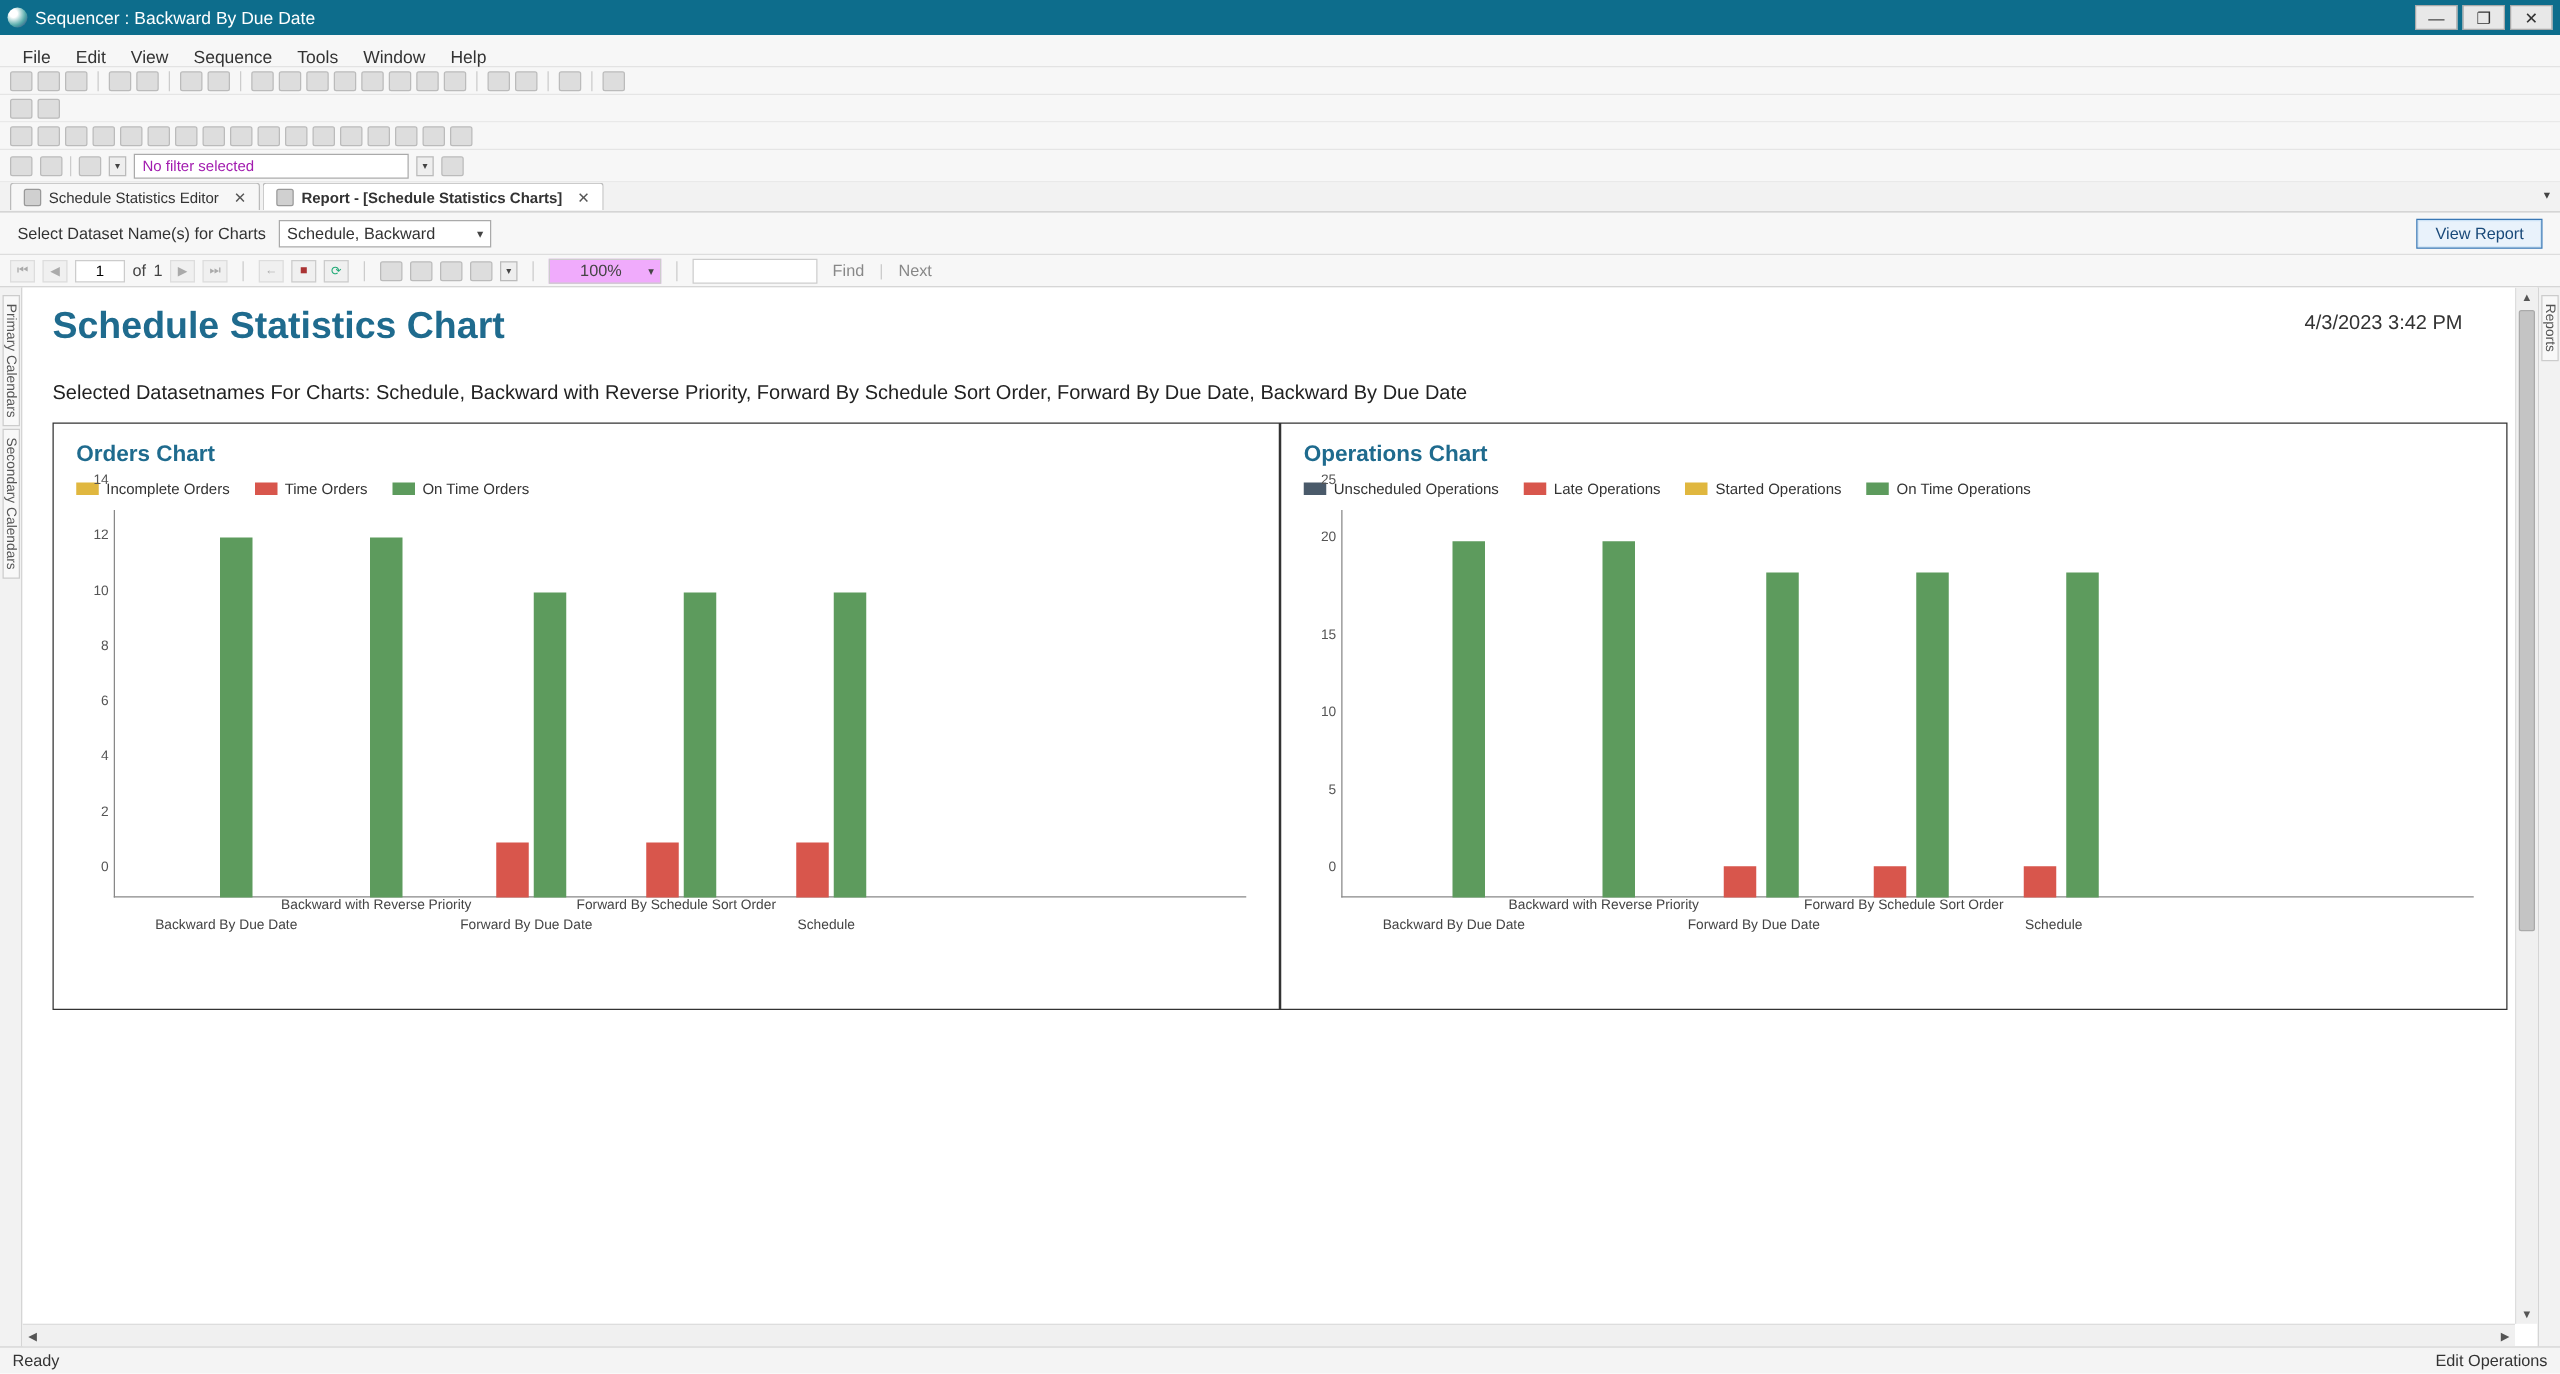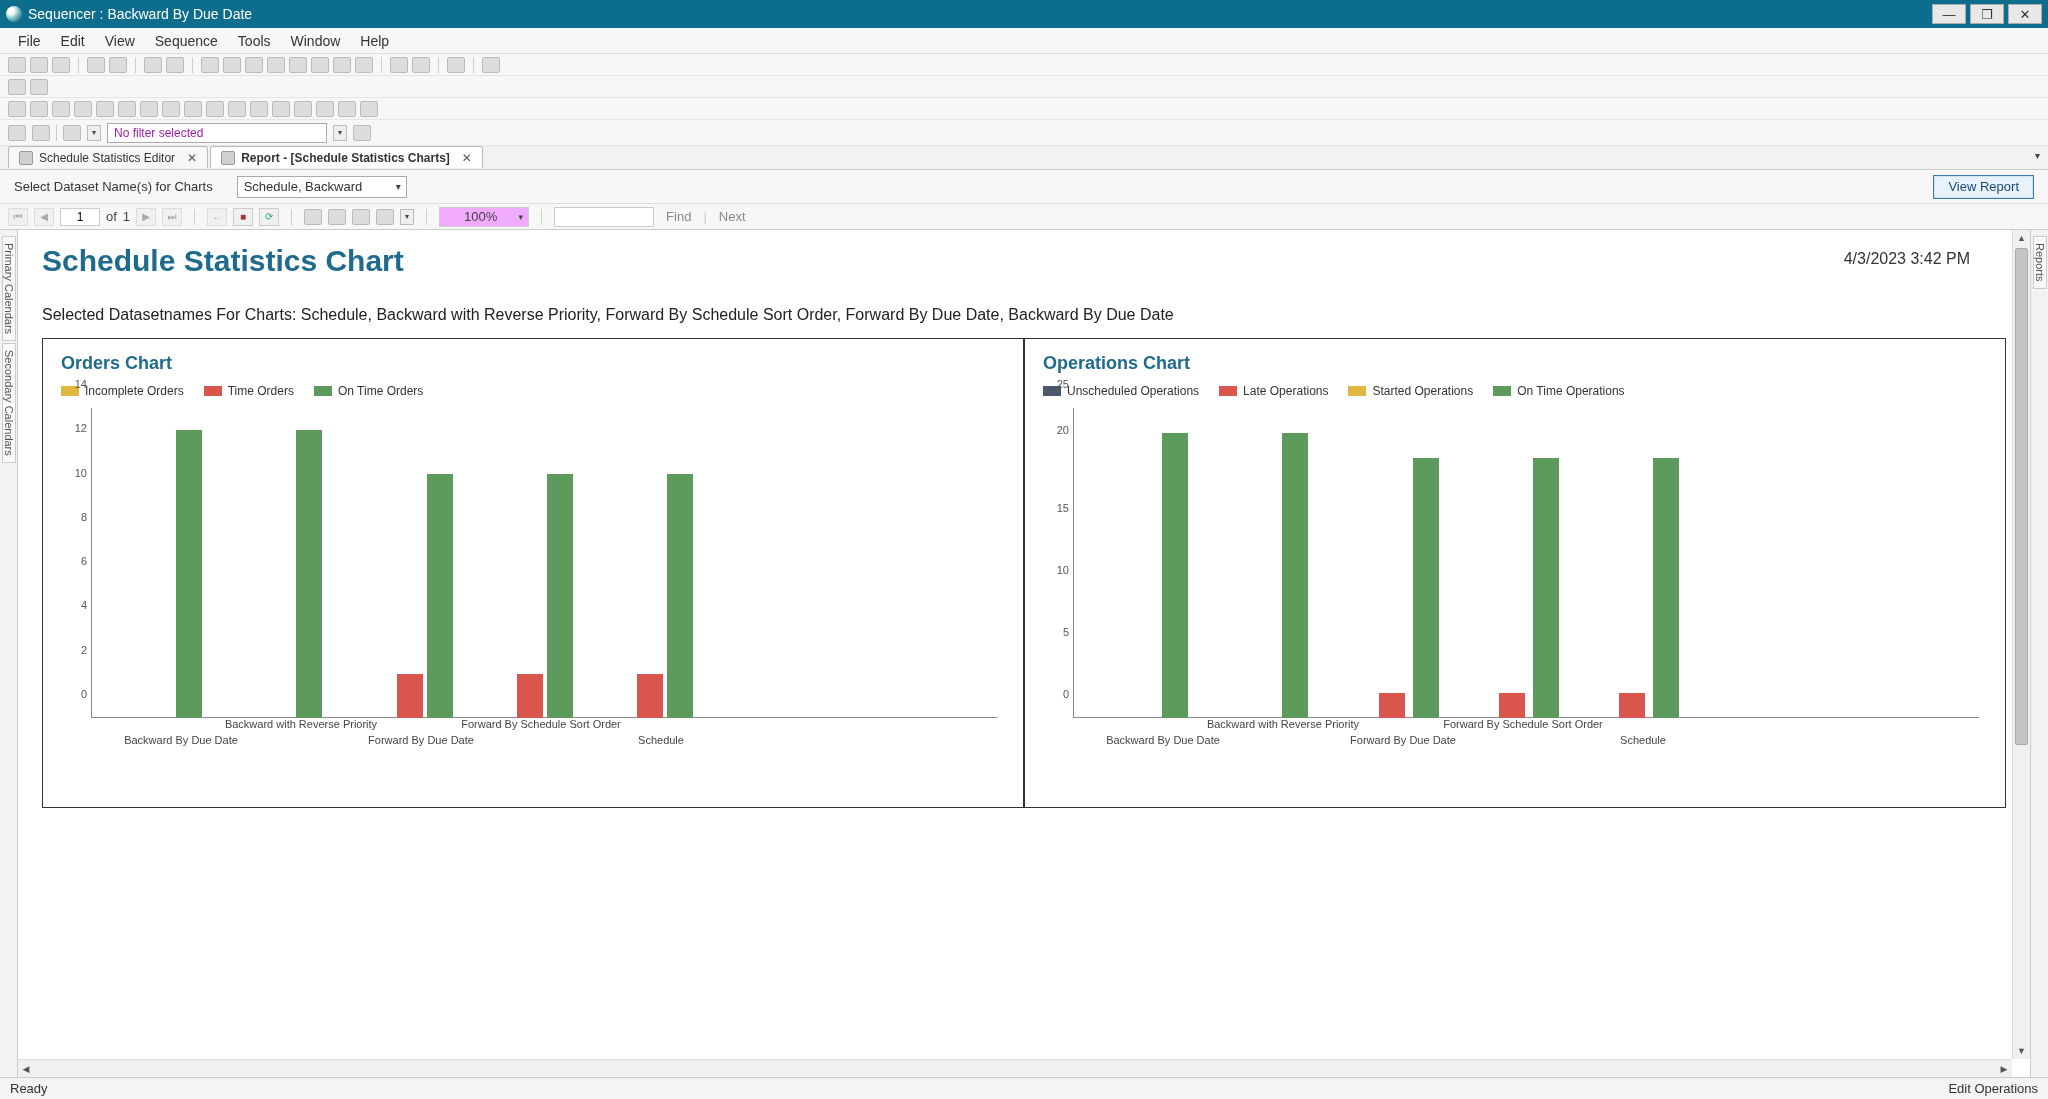--- a/index.html
+++ b/index.html
@@ -5,42 +5,42 @@
 * { box-sizing: border-box; margin: 0; padding: 0; font-family: "Segoe UI", Tahoma, sans-serif; }
 html, body { width: 2048px; height: 1099px; overflow: hidden; background: #fff; }
 
 
 .titlebar { height: 28px; background: #0d6d8c; color: #fff; display: flex; align-items: center; padding: 0 6px; font-size: 14px; }
 .titlebar .icon { width: 16px; height: 16px; margin-right: 6px; display:inline-block; border-radius:50%; background: radial-gradient(circle at 30% 30%, #fff 20%, #5aa 60%, #237 100%); }
 .titlebar .spacer { flex: 1; }
 .titlebar .winbtn { width: 34px; height: 20px; background: #e8e8e8; color:#333; display:flex; align-items:center; justify-content:center; margin-left:4px; border:1px solid #aaa; font-size:13px; cursor:pointer; }
 
 
-.menubar { height: 26px; background: #f7f7f7; border-bottom: 1px solid #ddd; display:flex; align-items:center; padding: 0 8px; font-size:14px; color:#333; }
+.menubar { height: 26px; background: #f7f7f7; border-bottom: 1px solid #ddd; display:flex; align-items:flex-end; padding: 0 8px; font-size:14px; color:#333; }
 .menubar span { padding: 0 10px; cursor: default; }
 
 
 .toolbar { height: 22px; background: #f7f7f7; border-bottom: 1px solid #e5e5e5; display:flex; align-items:center; padding: 0 8px; gap:4px; }
 .toolbar .tb { width:18px; height:16px; background:#ddd; border:1px solid #bbb; border-radius:2px; }
 .toolbar .sep { width:1px; height:16px; background:#ccc; margin:0 4px; }
 .filterbar { height: 26px; background: #f7f7f7; border-bottom:1px solid #e5e5e5; display:flex; align-items:center; padding: 0 8px; gap:6px; }
 .filterbar .tb { width:18px; height:16px; background:#ddd; border:1px solid #bbb; border-radius:2px; }
 .filterbar .drop { width:14px; height:16px; background:#eee; border:1px solid #bbb; display:flex; align-items:center; justify-content:center; font-size:8px; color:#444; }
 .filterbar .filterfield { width: 220px; height:20px; border:1px solid #aaa; background:#fff; font-size:12px; padding:0 6px; display:flex; align-items:center; color:#a21caf; }
 
 
 .tabstrip { height: 24px; background:#f2f2f2; border-bottom:1px solid #ccc; display:flex; padding-left:8px; position:relative; }
 .tabstrip .tab { height:22px; padding:0 10px; font-size:12px; border:1px solid #bbb; border-bottom:none; background:#f7f7f7; display:flex; align-items:center; gap:6px; margin-right:2px; border-radius:3px 3px 0 0; color:#333; }
 .tabstrip .tab.active { background:#fff; }
 .tabstrip .tab .tabicon { width:14px; height:14px; background:#d0d0d0; border:1px solid #999; border-radius:2px; }
 .tabstrip .tab .close { font-size:12px; color:#555; margin-left:6px; cursor:pointer; }
 .tabstrip .menuarrow { position:absolute; right:8px; top:4px; font-size:10px; color:#444; }
 
 
-.datasetrow { height:34px; background:#f7f7f7; border-bottom:1px solid #ddd; display:flex; align-items:center; padding:0 14px; gap:24px; font-size:13px; color:#333; }
+.datasetrow { height:34px; background:#f7f7f7; border-bottom:1px solid #ddd; display:flex; align-items:center; padding:0 14px; gap:10px; font-size:13px; color:#333; }
 .datasetrow .combo { width:170px; height:22px; border:1px solid #aaa; background:#fff; display:flex; align-items:center; padding:0 6px; position:relative; }
 .datasetrow .combo:after { content:"▾"; position:absolute; right:5px; font-size:10px; color:#444; }
 .datasetrow .spacer { flex:1; }
 .datasetrow .viewbtn { height:24px; padding:0 14px; border:1px solid #3a78b5; background:#e9f2fb; color:#1a4a7a; font-size:13px; display:flex; align-items:center; box-shadow: inset 0 0 0 1px #cde3f6; cursor:pointer; }
 
 
 .rpttoolbar { height:26px; border-bottom:1px solid #ccc; background:#f7f7f7; display:flex; align-items:center; padding:0 8px; gap:6px; font-size:13px; color:#444; }
 .rpttoolbar .nav { width:20px; height:18px; border:1px solid #ccc; background:#f0f0f0; display:flex; align-items:center; justify-content:center; font-size:10px; color:#333; cursor:pointer; }
 .rpttoolbar .nav.dis { color:#aaa; border-color:#ddd; cursor:default; }
 .rpttoolbar input.page { width:40px; height:18px; border:1px solid #ccc; text-align:center; font-size:12px; }

